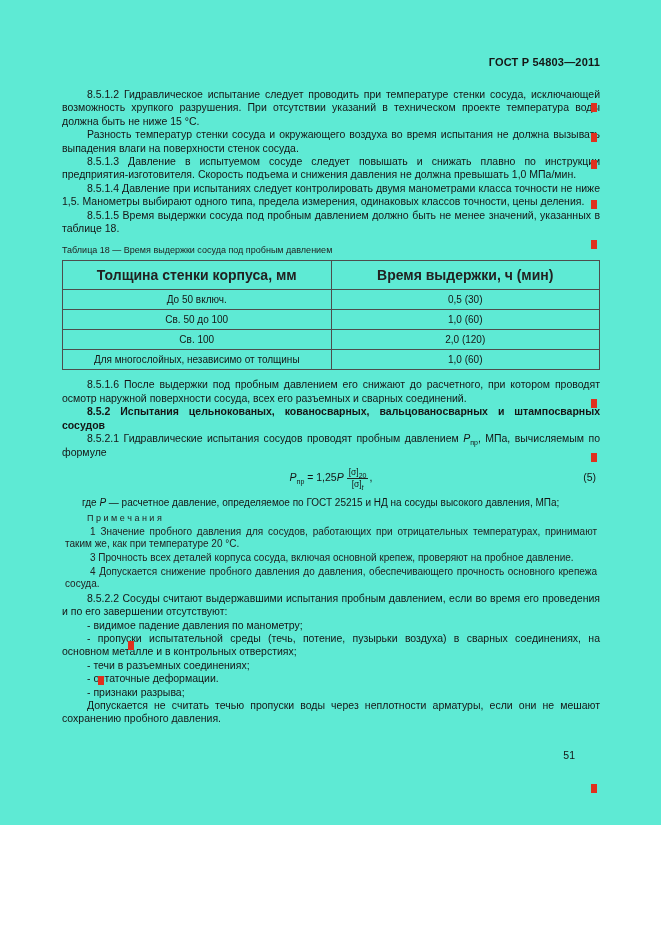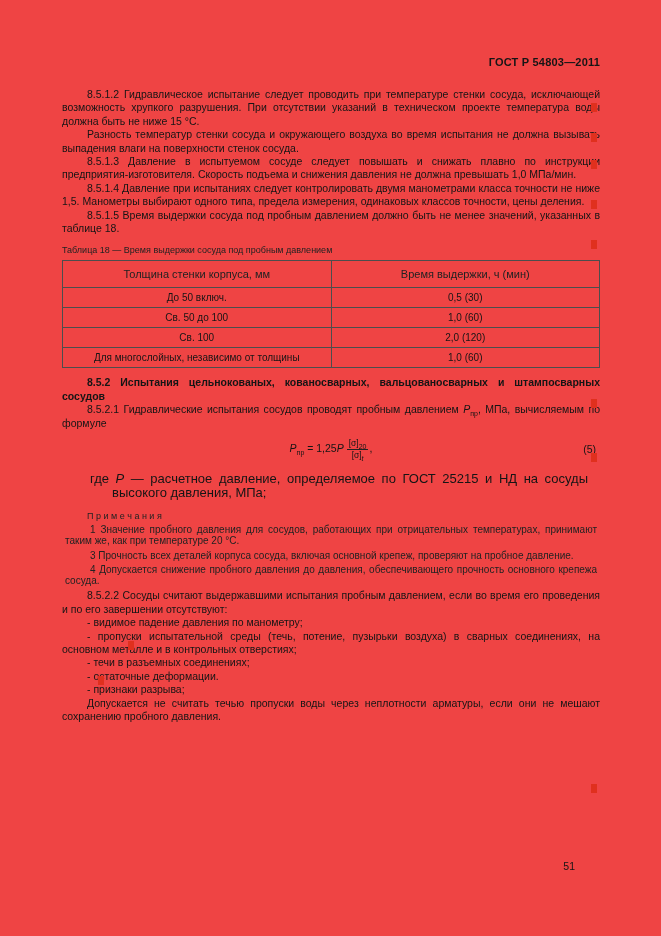--- a/index.html
+++ b/index.html
@@ -1,35 +1,35 @@
 <!DOCTYPE html>
 <html><head>
 <meta charset="utf-8">
 <style>
   html,body{margin:0;padding:0}
   body{background:#ffffff;font-family:"Liberation Sans",sans-serif;color:#151515;-webkit-font-smoothing:antialiased}
-  .page{position:relative;width:661px;height:936px;background:#ef4444;box-sizing:border-box;padding:56px 61px 0 62px;overflow:hidden}
+  .page{position:relative;width:661px;height:825px;background:#5eead4;box-sizing:border-box;padding:56px 61px 0 62px;overflow:hidden}
   .doc-num{text-align:right;font-weight:700;font-size:11px;margin-bottom:20px;letter-spacing:.2px}
   .b{font-size:10.5px;line-height:13.4px;text-align:justify;text-indent:25px;margin:0;color:#151515}
   .bold{font-weight:700}
   .tbl-caption{font-size:9px;margin:10px 0 5px 0;color:#222}
   table{width:100%;border-collapse:collapse;margin:0 0 8px 0}
   th,td{border:1px solid #4d4d4d;text-align:center;vertical-align:middle}
-  th{font-weight:400;font-size:11px;color:#222;padding:6px 4px;height:14px}
+  th{font-weight:700;font-size:14px;color:#222;padding:6px 4px;height:14px}
   td{font-size:10px;padding:4px 18px}
   .col1{width:50%}
   .formula-row{position:relative;margin:9px 0 7px 0;text-align:center;font-size:10.5px}
   .fnum{position:absolute;right:4px;top:calc(50% - 7px);font-size:10.5px}
   .frac{display:inline-block;vertical-align:middle;text-align:center;font-size:8.5px;line-height:9px;margin:0 1px 0 3px}
   .frac .num{display:block;border-bottom:1px solid #222;padding:0 2px 1px 2px}
   .frac .den{display:block;padding-top:1px}
   sub{font-size:7px;line-height:0}
   i{font-style:italic}
   .it{font-style:italic}
-  .where1{font-size:13px;line-height:13.4px;text-align:justify;margin:12px;padding-left:38px;text-indent:-22px}
+  .where1{font-size:10px;line-height:13.4px;text-align:justify;margin:4px;padding-left:38px;text-indent:-22px}
   .where2{font-size:10.5px;line-height:13.4px;text-align:justify;margin:0;padding-left:38px;text-indent:-38px}
   .notes{margin:3px 0 2px 0}
   .notes-title{font-size:9px;margin-left:25px;margin-bottom:2px;color:#222}
   .note{font-size:10px;line-height:11.3px;text-align:justify;text-indent:25px;margin:3px;color:#222}
   .pagenum{position:absolute;right:86px;bottom:64px;font-size:10.5px}
   .redmark{position:absolute;width:6px;height:9px;background:#e0301e}
 </style>
 </head>
 <body>
 
@@ -65,20 +65,21 @@
         <td>Св. 100</td>
         <td>2,0 (120)</td>
       </tr>
       <tr>
         <td>Для многослойных, независимо от толщины</td>
         <td>1,0 (60)</td>
       </tr>
     </tbody>
   </table>
 
+  <p class="b">8.5.1.6 После выдержки под пробным давлением его снижают до расчетного, при котором проводят осмотр наружной поверхности сосуда, всех его разъемных и сварных соединений.</p>
   <p class="b bold">8.5.2 Испытания цельнокованых, кованосварных, вальцованосварных и штампосварных сосудов</p>
 
   <p class="b"><span>8.5.2.1 Гидравлические испытания сосудов проводят пробным давлением </span><i>P</i><sub>пр</sub><span>, МПа, вычисляемым по формуле</span></p>
 
   <div class="formula-row">
     <span><i>P</i><sub>пр</sub><span> = 1,25</span><i>P</i><span class="frac"><span class="num"><span>[σ]</span><sub>20</sub></span><span class="den"><span>[σ]</span><sub class="it">t</sub></span></span><span>,</span></span>
     <span class="fnum">(5)</span>
   </div>
 
   <p class="where1"><span>где </span><i>P</i><span> — расчетное давление, определяемое по ГОСТ 25215 и НД на сосуды высокого давления, МПа;</span></p>

